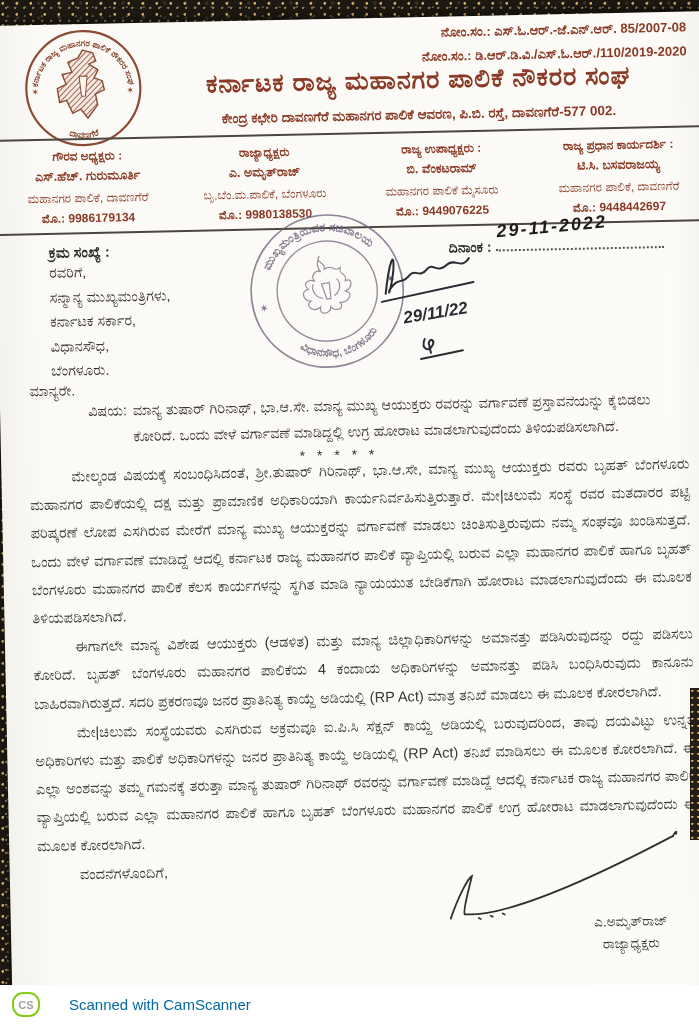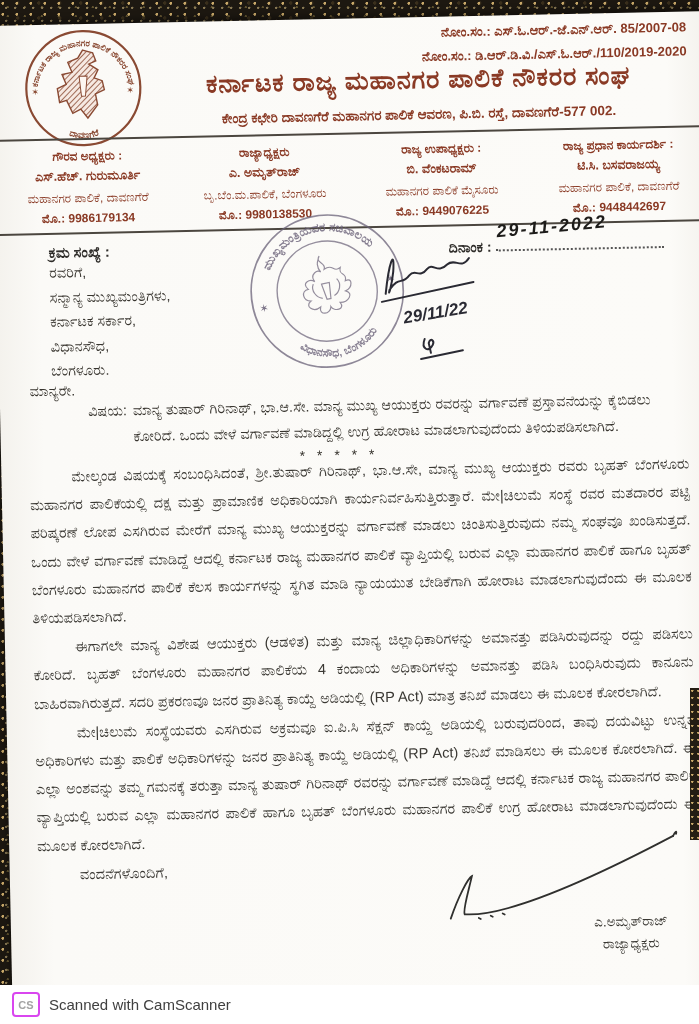--- a/index.html
+++ b/index.html
@@ -52,25 +52,25 @@
     position:absolute;right:0;top:688px;width:9px;height:152px;z-index:6;
     background-color:#241d13;
     background-image:radial-gradient(circle at 40% 40%, #c9a96a 0 1px, transparent 1.3px);
     background-size:6px 7px;
   }
   .scanbar{
     position:absolute;left:0;right:0;bottom:0;height:39px;background:#ffffff;z-index:20;
     display:flex;align-items:center;padding-left:12px;gap:9px;
   }
   .cs-badge{
-    width:24px;height:21px;border:2px solid #d946ef;border-radius:4px;
+    width:24px;height:21px;border:2px solid #84cc16;border-radius:11px;
     display:flex;align-items:center;justify-content:center;
     font-size:11px;font-weight:bold;color:#a3a3a3;
   }
-  .scan-text{font-size:15px;color:#404040;}
+  .scan-text{font-size:15px;color:#0369a1;margin-left:20px;}
   svg text{font-family:"Liberation Sans", sans-serif;}
 </style>
 </head>
 <body>
 
 <div class="paper">
 
   <div class="refs">
     <div>ನೋಂ.ಸಂ.: ಎಸ್.ಓ.ಆರ್.-ಜೆ.ಎನ್.ಆರ್. 85/2007-08</div>
     <div>ನೋಂ.ಸಂ.: ಡಿ.ಆರ್.ಡಿ.ವಿ./ಎಸ್.ಓ.ಆರ್./110/2019-2020</div>

